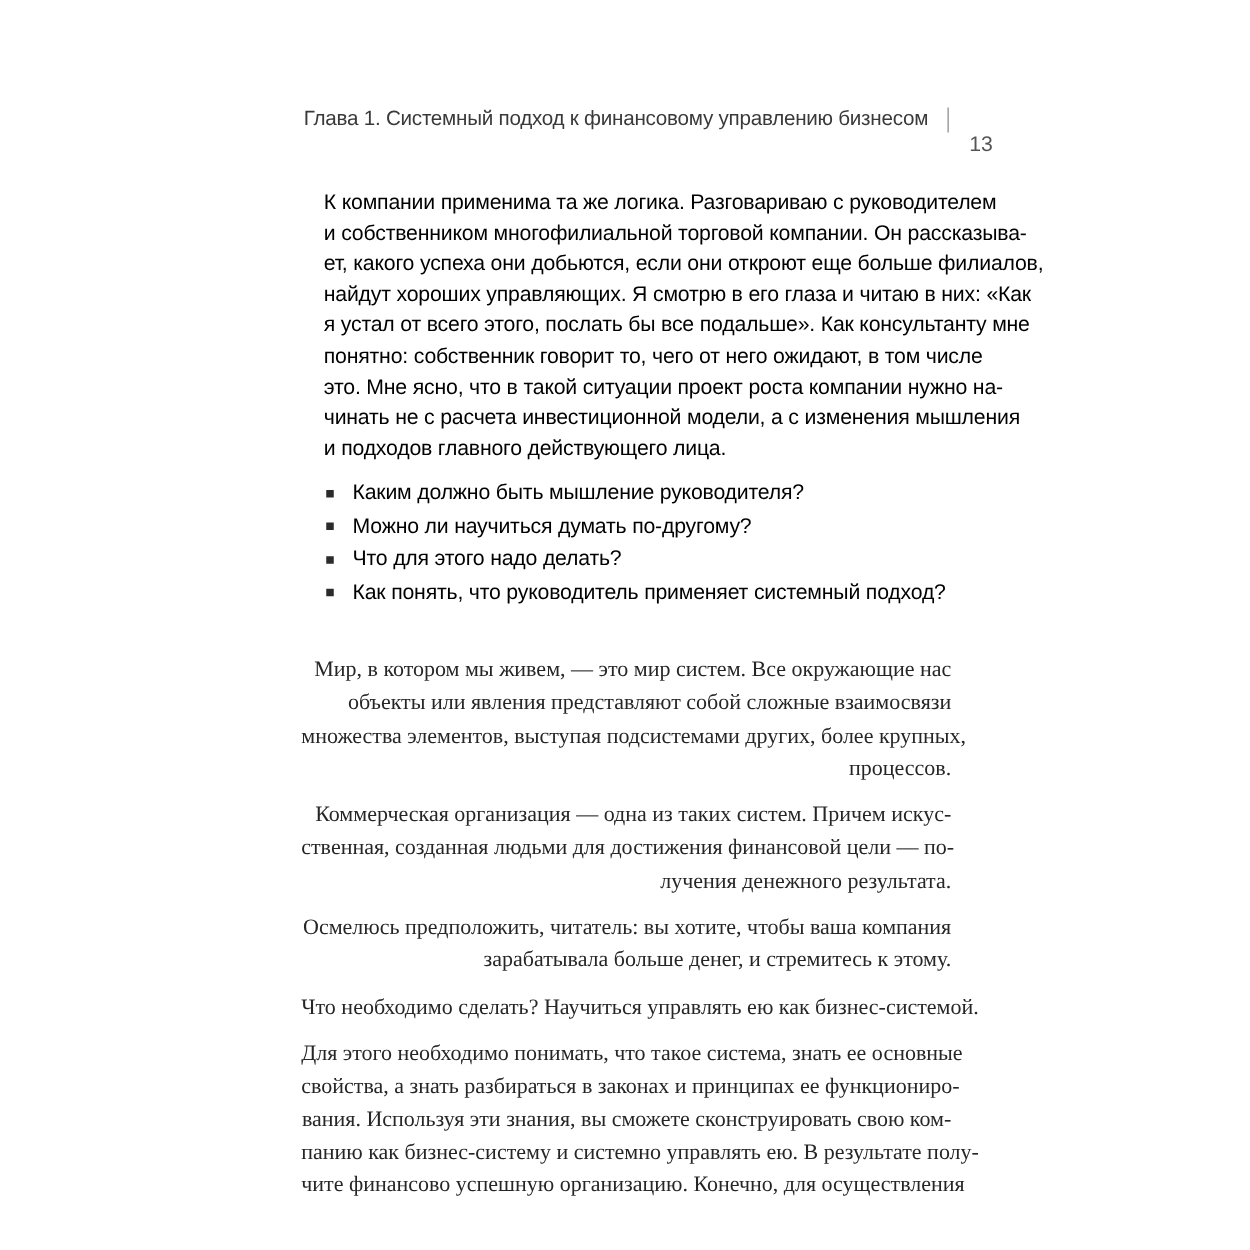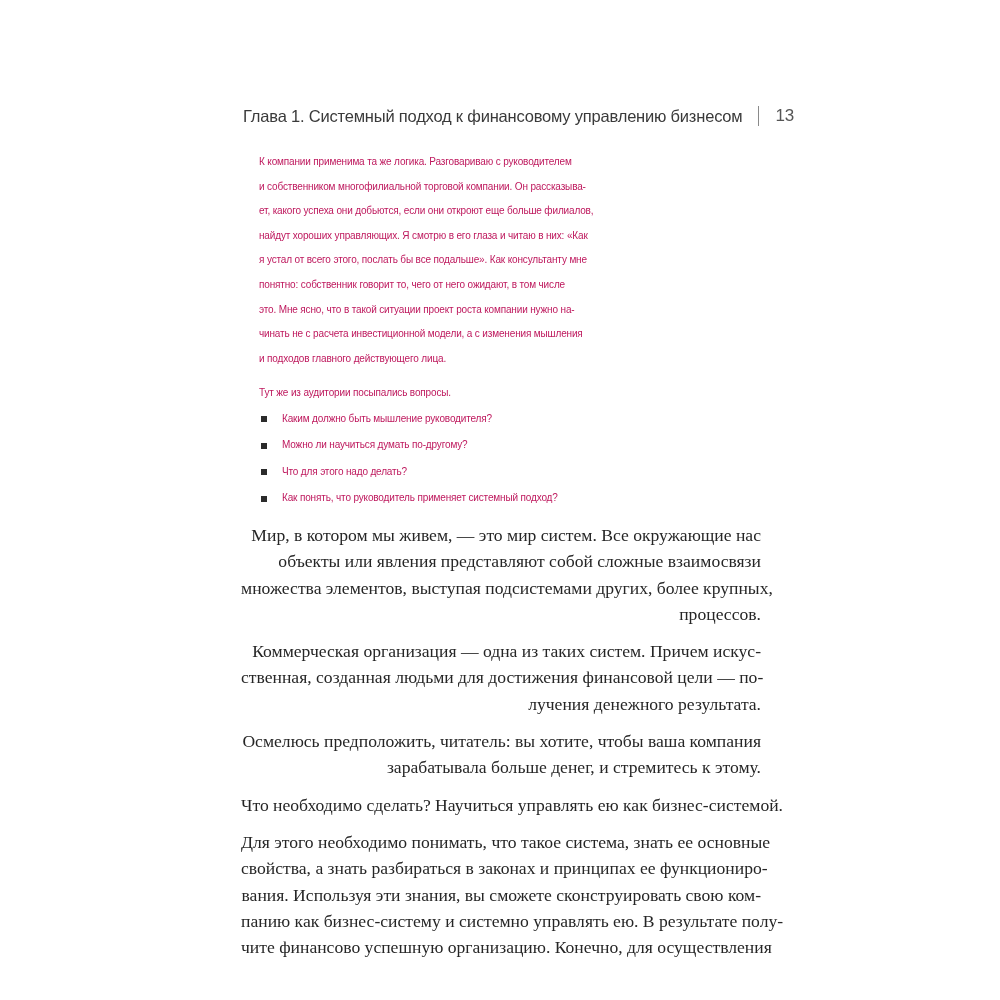--- a/index.html
+++ b/index.html
@@ -2,30 +2,30 @@
 <html><head>
 <meta charset="utf-8">
 <style>
   html, body { margin: 0; padding: 0; }
   body {
     width: 1000px; height: 1000px; background: #ffffff;
     position: relative; overflow: hidden; color: #2a2a2a;
   }
   .header {
     position: absolute; top: 86px; right: 206px;
-    display: flex; align-items: flex-end;
+    display: flex; align-items: flex-start;
     font-family: "Liberation Sans", sans-serif; font-size: 16.5px; color: #3a3a3a;
     letter-spacing: -0.2px;
   }
   .header .sep { width: 1px; height: 20px; background: #8a8a8a; margin: 0 16px 0 16px; }
   .header .pnum { color: #555; font-size: 17px; margin-top: 20px; }
 
   .box {
     position: absolute; left: 259px; top: 150px; width: 520px;
-    font-family: "Liberation Sans", sans-serif; font-size: 10px; color: #be185d;
+    font-family: "Liberation Sans", sans-serif; font-size: 17px; color: #000000;
     letter-spacing: -0.15px;
   }
   .box .line { height: 24.6px; line-height: 24.6px; white-space: nowrap; }
   .box .gap { height: 10px; }
   .box ul { list-style: none; margin: 0; padding: 0; text-align: right; }
   .box li { height: 26.5px; line-height: 26.5px; display: flex; align-items: center; white-space: nowrap; }
   .box li .bullet { width: 6px; height: 6px; background: #2b2b2b; margin-right: 15px; margin-left: 2px; flex: none; }
 
   .main {
     position: absolute; left: 241px; top: 522px; width: 520px;
@@ -49,21 +49,20 @@
     <div class="line">и собственником многофилиальной торговой компании. Он рассказыва-</div>
     <div class="line">ет, какого успеха они добьются, если они откроют еще больше филиалов,</div>
     <div class="line">найдут хороших управляющих. Я смотрю в его глаза и читаю в них: «Как</div>
     <div class="line">я устал от всего этого, послать бы все подальше». Как консультанту мне</div>
     <div class="line">понятно: собственник говорит то, чего от него ожидают, в том числе</div>
     <div class="line">это. Мне ясно, что в такой ситуации проект роста компании нужно на-</div>
     <div class="line">чинать не с расчета инвестиционной модели, а с изменения мышления</div>
     <div class="line">и подходов главного действующего лица.</div>
   </div>
   <div class="gap"></div>
-  <div class="line">Тут же из аудитории посыпались вопросы.</div>
   <ul>
     <li>
         <span class="bullet"></span>
         <span>Каким должно быть мышление руководителя?</span>
       </li>
     <li>
         <span class="bullet"></span>
         <span>Можно ли научиться думать по-другому?</span>
       </li>
     <li>

